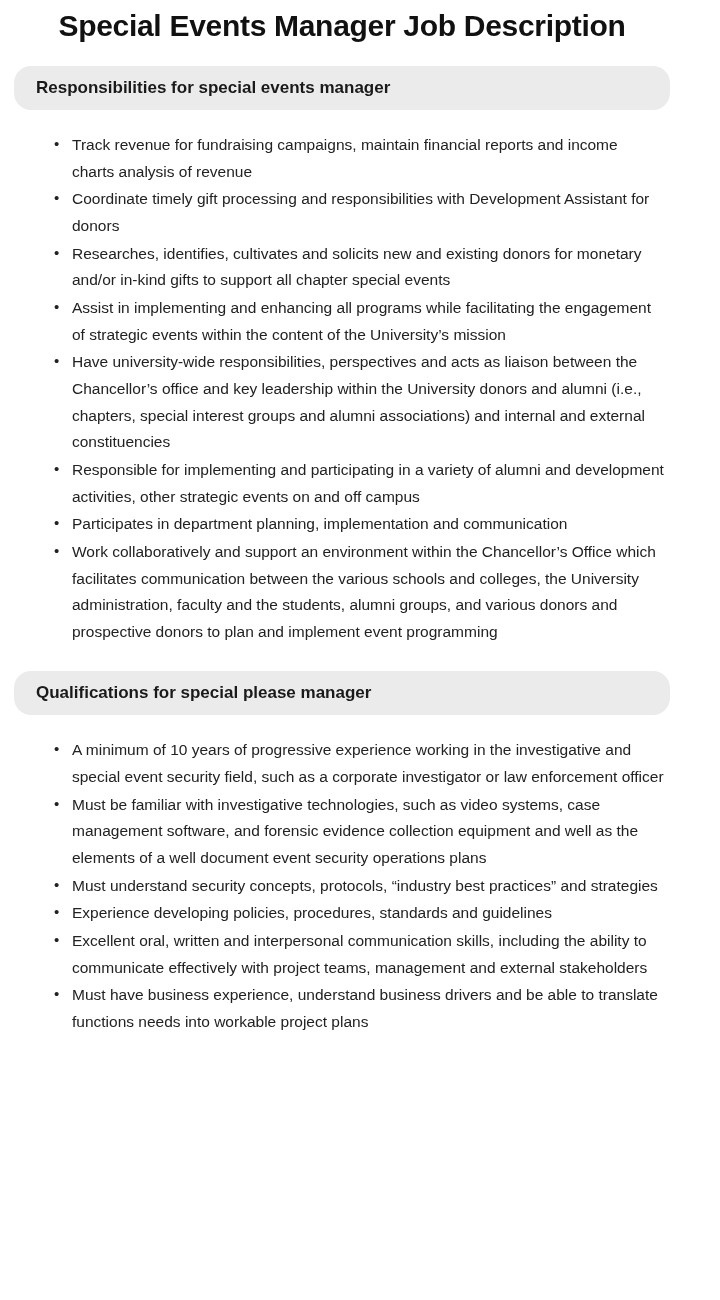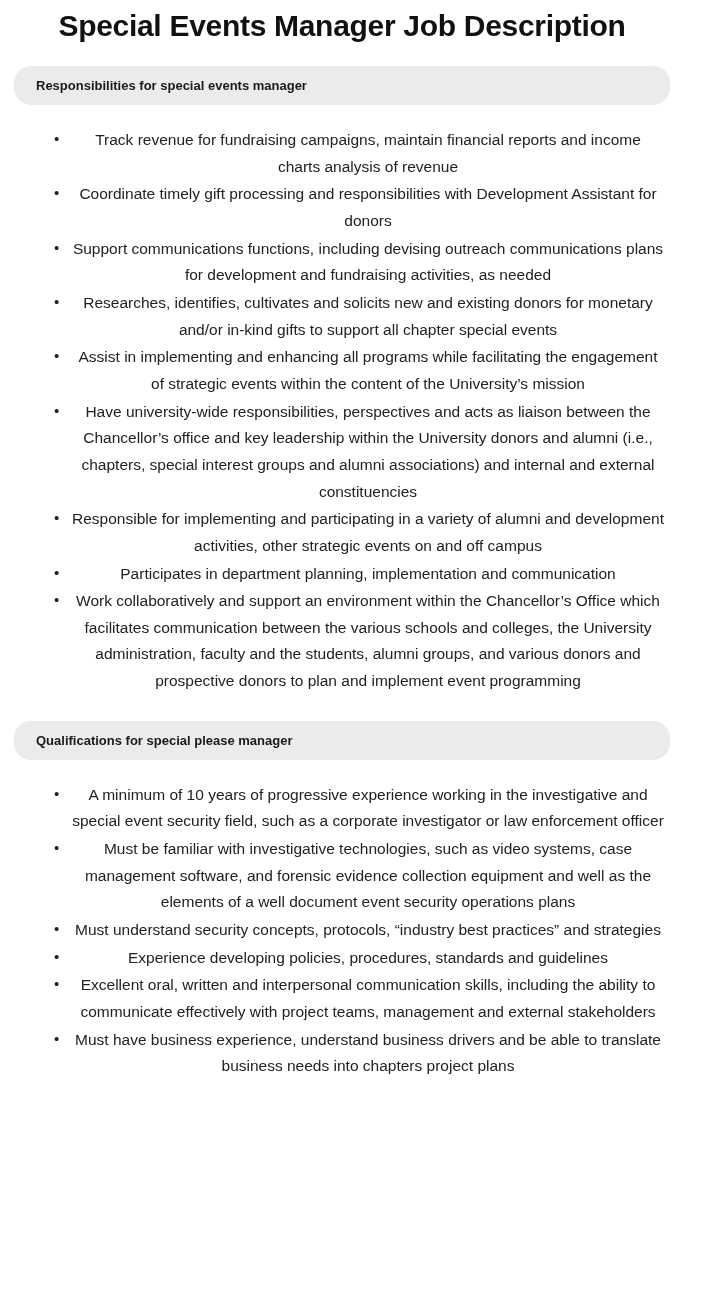--- a/index.html
+++ b/index.html
@@ -28,35 +28,34 @@
     letter-spacing: -0.3px;
   }
   .intro {
     font-size: 15.5px;
     line-height: 1.55;
     color: #222222;
     margin: 0 0 22px 0;
   }
   .section-header {
     background: #ebebeb;
-    font-size: 13px;
+    font-size: 17px;
     font-weight: bold;
     color: #1a1a1a;
     padding: 12px 0 12px 22px;
     margin: 0 0 14px 0;
     border-radius: 17px;
   }
   .section-header-wrap {
     margin: 0 0 0 0;
   }
   ul.items {
     list-style: none;
     margin: 0 0 26px 0;
     padding: 0 6px 0 40px;
-    text-align: center;
   }
   ul.items li {
     position: relative;
     font-size: 15.5px;
     line-height: 1.72;
     color: #222222;
     padding-left: 18px;
     margin-bottom: 1px;
   }
   ul.items li::before {
@@ -76,36 +75,35 @@
 
   <h1 class="doc-title">Special Events Manager Job Description</h1>
 
 
   <div class="section-header-wrap">
     <div class="section-header">Responsibilities for special events manager</div>
     <div class="spacer-8"></div>
     <ul class="items">
       <li>Track revenue for fundraising campaigns, maintain financial reports and income charts analysis of revenue</li>
       <li>Coordinate timely gift processing and responsibilities with Development Assistant for donors</li>
-      <li>Support communications functions, including devising outreach communications plans for development and fundraising activities, as needed</li>
       <li>Researches, identifies, cultivates and solicits new and existing donors for monetary and/or in-kind gifts to support all chapter special events</li>
       <li>Assist in implementing and enhancing all programs while facilitating the engagement of strategic events within the content of the University’s mission</li>
       <li>Have university-wide responsibilities, perspectives and acts as liaison between the Chancellor’s office and key leadership within the University donors and alumni (i.e., chapters, special interest groups and alumni associations) and internal and external constituencies</li>
       <li>Responsible for implementing and participating in a variety of alumni and development activities, other strategic events on and off campus</li>
       <li>Participates in department planning, implementation and communication</li>
       <li>Work collaboratively and support an environment within the Chancellor’s Office which facilitates communication between the various schools and colleges, the University administration, faculty and the students, alumni groups, and various donors and prospective donors to plan and implement event programming</li>
     </ul>
   </div>
 
   <div class="section-header-wrap">
     <div class="section-header">Qualifications for special please manager</div>
     <div class="spacer-8"></div>
     <ul class="items">
       <li>A minimum of 10 years of progressive experience working in the investigative and special event security field, such as a corporate investigator or law enforcement officer</li>
       <li>Must be familiar with investigative technologies, such as video systems, case management software, and forensic evidence collection equipment and well as the elements of a well document event security operations plans</li>
       <li>Must understand security concepts, protocols, “industry best practices” and strategies</li>
       <li>Experience developing policies, procedures, standards and guidelines</li>
       <li>Excellent oral, written and interpersonal communication skills, including the ability to communicate effectively with project teams, management and external stakeholders</li>
-      <li>Must have business experience, understand business drivers and be able to translate business needs into chapters project plans</li>
+      <li>Must have business experience, understand business drivers and be able to translate functions needs into workable project plans</li>
     </ul>
   </div>
 
 </div>
 
 </body></html>

